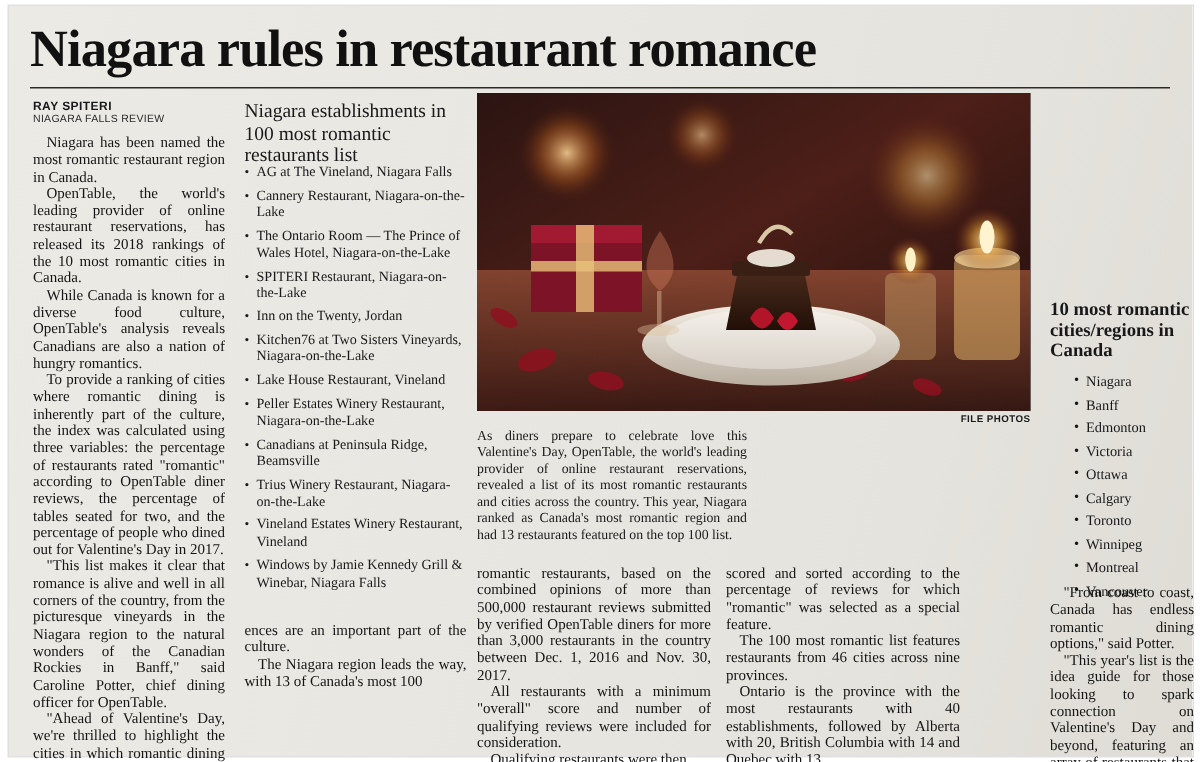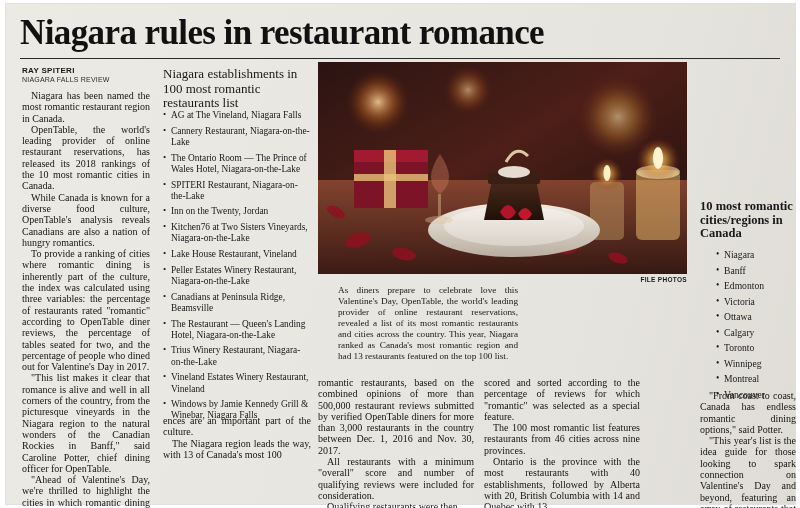--- a/index.html
+++ b/index.html
@@ -123,21 +123,20 @@
     letter-spacing: 0.3px;
     color: #1a1a1a;
   }
   .caption {
     position: absolute;
     left: 318px; top: 285px;
     width: 180px;
     font-size: 9.2px;
     line-height: 11px;
     text-align: justify;
-    margin-left: 20px;
   }
 
   
   #col3 { left: 318px; top: 377px; width: 156px; }
   #col4 { left: 484px; top: 377px; width: 156px; }
   #col4top { left: 484px; top: 285px; width: 156px; }
 
   
   .cities-head {
     position: absolute;
@@ -193,21 +192,20 @@
   <ul class="est-list">
     <li>AG at The Vineland, Niagara Falls</li>
     <li>Cannery Restaurant, Niagara-on-the-Lake</li>
     <li>The Ontario Room — The Prince of Wales Hotel, Niagara-on-the-Lake</li>
     <li>SPITERI Restaurant, Niagara-on-the-Lake</li>
     <li>Inn on the Twenty, Jordan</li>
     <li>Kitchen76 at Two Sisters Vineyards, Niagara-on-the-Lake</li>
     <li>Lake House Restaurant, Vineland</li>
     <li>Peller Estates Winery Restaurant, Niagara-on-the-Lake</li>
     <li>Canadians at Peninsula Ridge, Beamsville</li>
-    <li>The Restaurant — Queen's Landing Hotel, Niagara-on-the-Lake</li>
     <li>Trius Winery Restaurant, Niagara-on-the-Lake</li>
     <li>Vineland Estates Winery Restaurant, Vineland</li>
     <li>Windows by Jamie Kennedy Grill &amp; Winebar, Niagara Falls</li>
   </ul>
   <div class="col" id="col2b">
     <p style="text-indent:0">ences are an important part of the culture.</p>
     <p>The Niagara region leads the way, with 13 of Canada's most 100</p>
   </div>
 
   <div id="photo">

